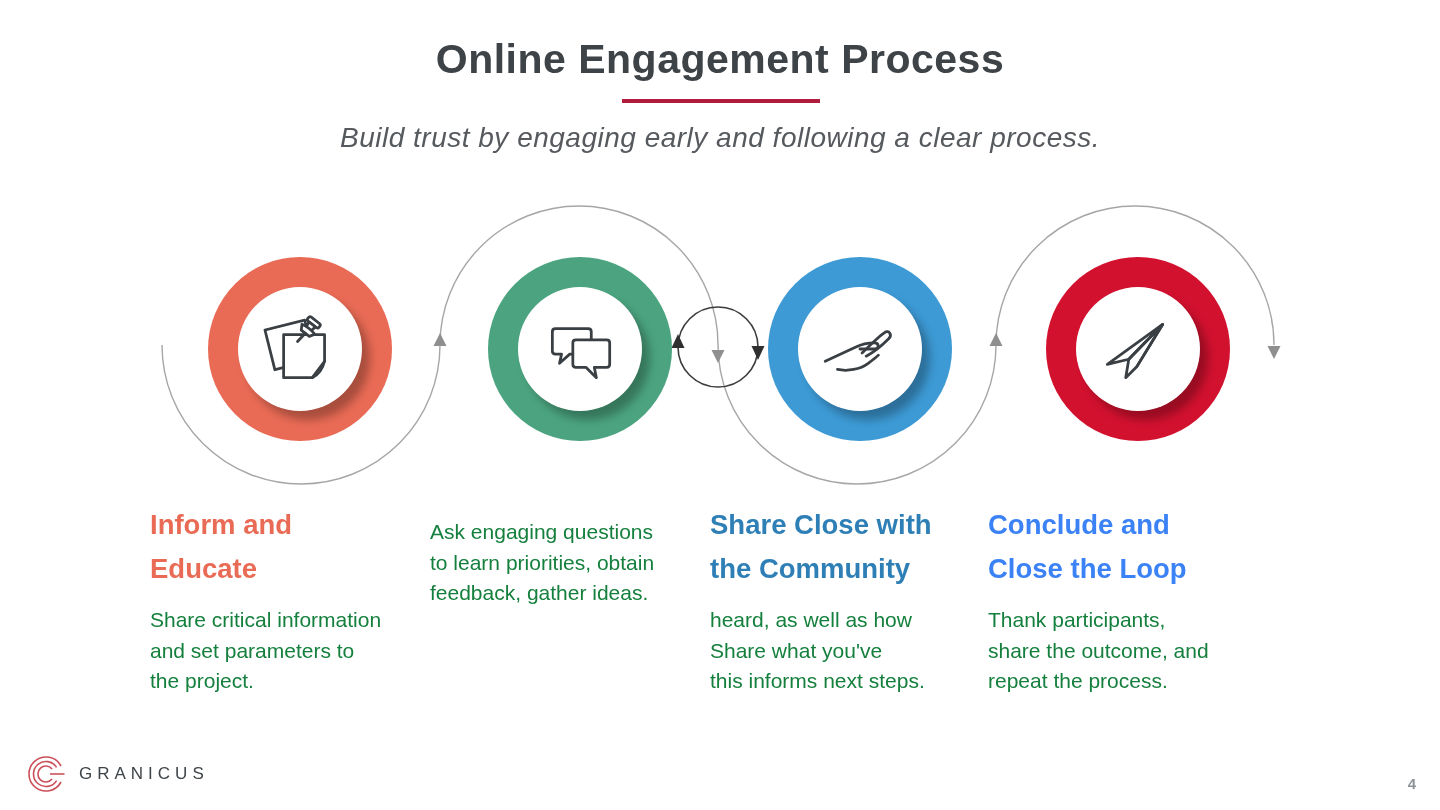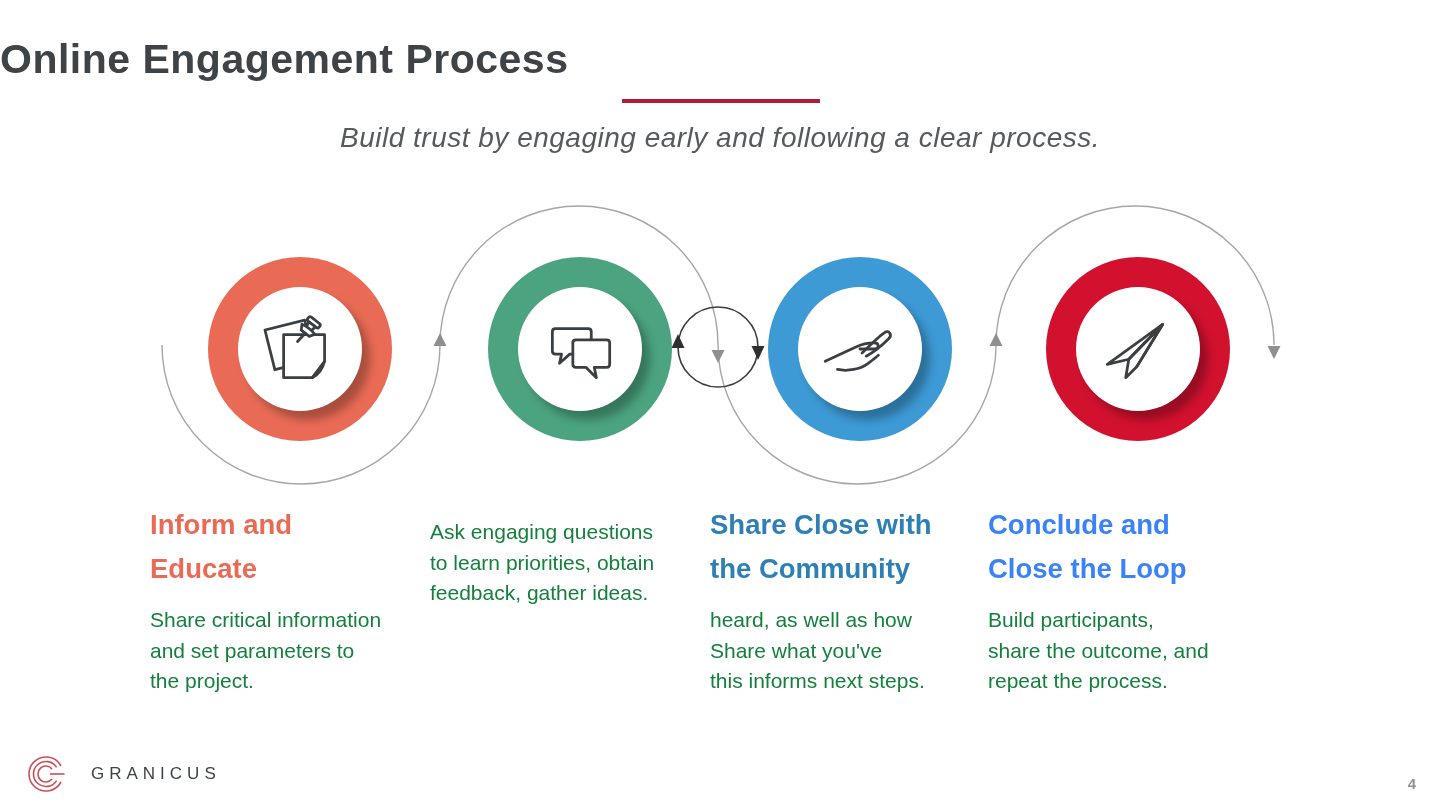--- a/index.html
+++ b/index.html
@@ -2,21 +2,21 @@
 <html><head>
 <meta charset="utf-8">
 <style>
   html,body{margin:0;padding:0;background:#ffffff;}
   .slide{
     position:relative;width:1440px;height:810px;overflow:hidden;background:#ffffff;
     font-family:"Liberation Sans", sans-serif;
   }
   
   .title{
-    position:absolute;top:36px;left:0;width:100%;text-align:left;margin:0;
+    position:absolute;top:36px;left:0;width:100%;text-align:center;margin:0;
     font-size:41px;font-weight:bold;color:#3E4348;letter-spacing:0.5px;
   }
   .title-underline{
     position:absolute;top:99px;left:622px;width:198px;height:4px;background:#B01C3B;
   }
   .subtitle{
     position:absolute;top:122px;left:0;width:100%;text-align:center;margin:0;
     font-size:28px;font-style:italic;color:#56595D;letter-spacing:0.5px;
   }
   
@@ -42,21 +42,21 @@
   .col.c2{left:710px;}
   .col.c3{left:988px;}
   .step-title{font-size:27.5px;font-weight:bold;line-height:44px;}
   .c0 .step-title{color:#E96B55;}
   .c1 .step-title{color:#4BA47F;}
   .c2 .step-title{color:#2F7FB7;}
   .c3 .step-title{color:#3b82f6;}
   .step-desc{margin-top:14px;font-size:21px;line-height:30.5px;color:#15803d;}
   
   .brand{position:absolute;left:26px;bottom:16px;display:flex;align-items:center;gap:13px;}
-  .brand-word{font-size:17px;letter-spacing:5px;color:#3E4347;font-weight:500;margin-left:12px;}
+  .brand-word{font-size:17px;letter-spacing:5px;color:#3E4347;font-weight:500;}
   .page-num{position:absolute;right:24px;bottom:18px;font-size:15px;font-weight:bold;color:#8F9396;}
 </style>
 </head>
 <body>
 
 <div class="slide">
 
   <h1 class="title">Online Engagement Process</h1>
   <div class="title-underline"></div>
   <p class="subtitle">Build trust by engaging early and following a clear process.</p>
@@ -150,21 +150,21 @@
       <div>this informs next steps.</div>
     </div>
   </div>
 
   <div class="col c3">
     <div class="step-title">
       <div>Conclude and</div>
       <div>Close the Loop</div>
     </div>
     <div class="step-desc">
-      <div>Build participants,</div>
+      <div>Thank participants,</div>
       <div>share the outcome, and</div>
       <div>repeat the process.</div>
     </div>
   </div>
 
   <div class="brand">
     <svg width="40" height="40" viewBox="0 0 40 40">
       <path d="M35,12 A17,17 0 1 0 35,28" fill="none" stroke="#CB4F59" stroke-width="1.6"></path>
       <path d="M30.6,13.4 A12.5,12.5 0 1 0 30.6,26.6" fill="none" stroke="#CB4F59" stroke-width="1.6"></path>
       <path d="M26.1,14.9 A8,8 0 1 0 26.1,25.1" fill="none" stroke="#CB4F59" stroke-width="1.6"></path>

